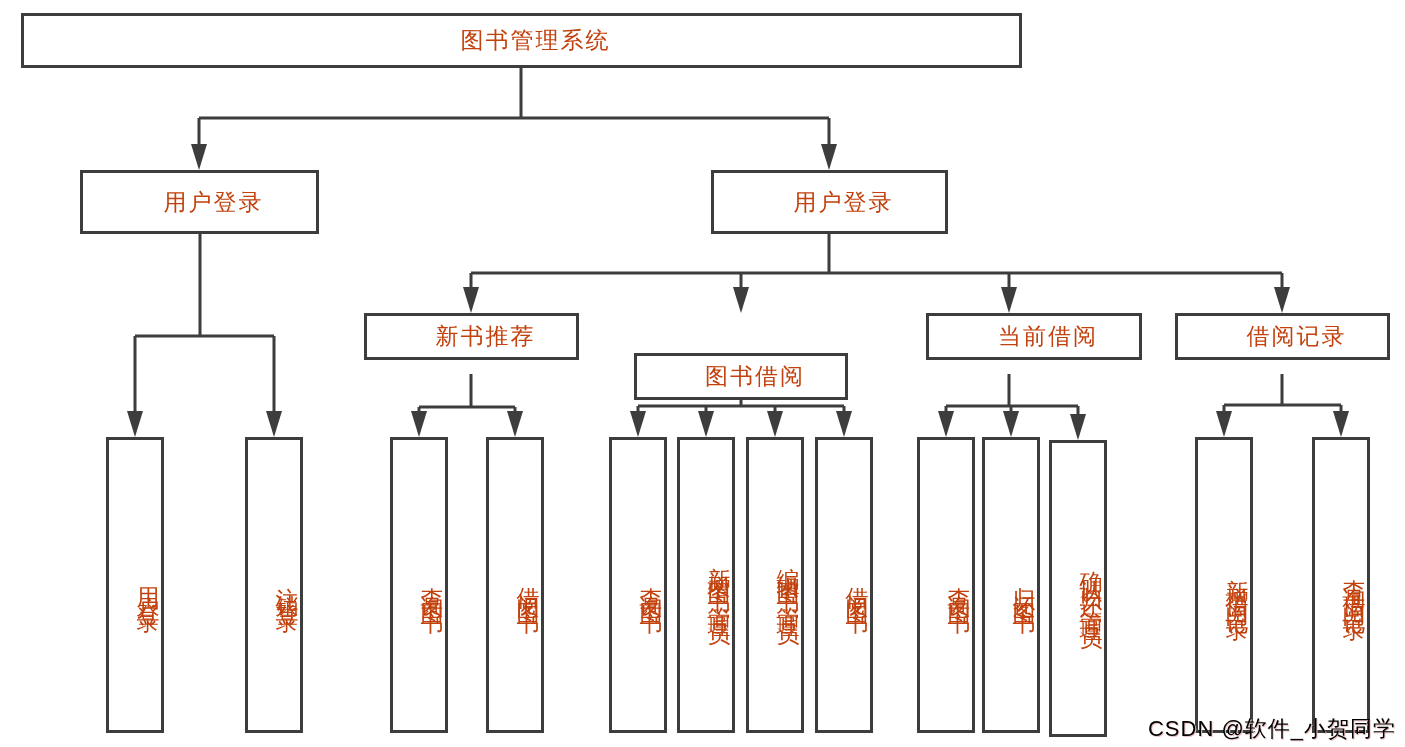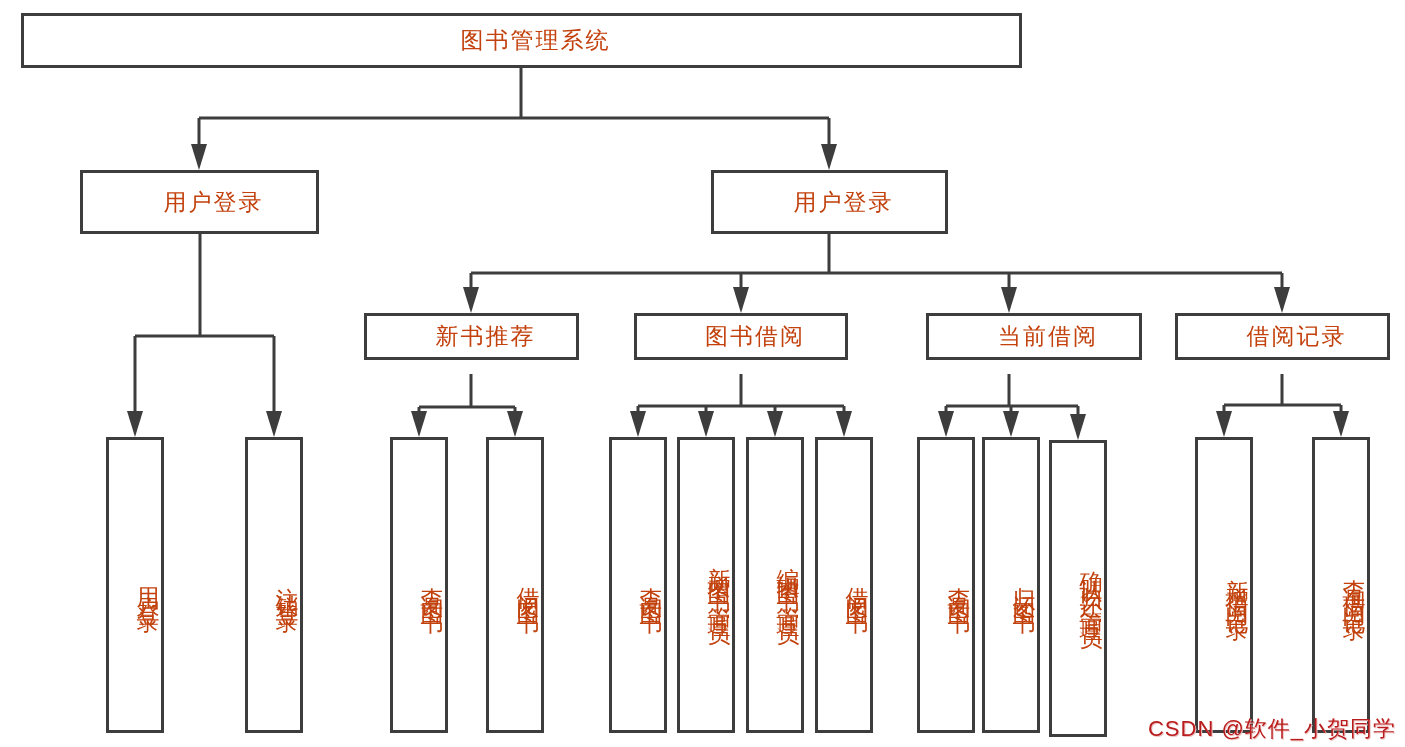--- a/index.html
+++ b/index.html
@@ -33,38 +33,38 @@
     color: #c2410c;
     letter-spacing: 2px;
     white-space: nowrap;
     padding-left: 28px;
   }
   .root-node   { left: 21px;  top: 13px;  width: 1001px; height: 55px; }
   .lvl2-a      { left: 80px;  top: 170px; width: 239px;  height: 64px; }
   .lvl2-b      { left: 711px; top: 170px; width: 237px;  height: 64px; }
   .lvl3        { top: 313px; height: 47px; }
   .lvl3-0      { left: 364px;  width: 215px; }
-  .lvl3-1      { left: 634px;  width: 214px; }
+  .lvl3-1      { left: 634px;  width: 214px; margin-top: 40px; }
   .lvl3-2      { left: 902px;  width: 216px; margin-left: 24px; }
   .lvl3-3      { left: 1175px; width: 215px; }
   .leaf {
     top: 437px;
     width: 58px;
     height: 296px;
     writing-mode: vertical-rl;
     text-orientation: mixed;
     letter-spacing: 8px;
   }
   .leaf-tall { top: 440px; height: 297px; }
   .watermark {
     position: absolute;
     right: 9px;
     bottom: 3px;
     font-size: 22px;
-    color: #b91c1c;
+    color: #000000;
     letter-spacing: 1px;
     text-shadow: 1px 1px 0 #eec4c4;
     white-space: nowrap;
   }
 </style>
 </head>
 <body>
 
 <div id="stage">
 

